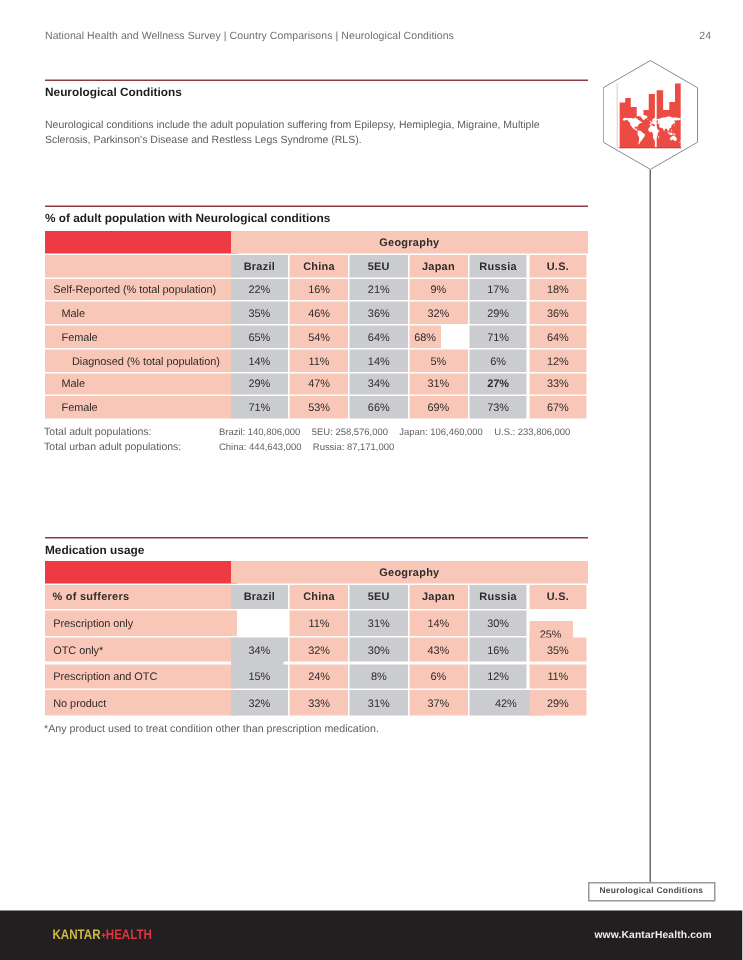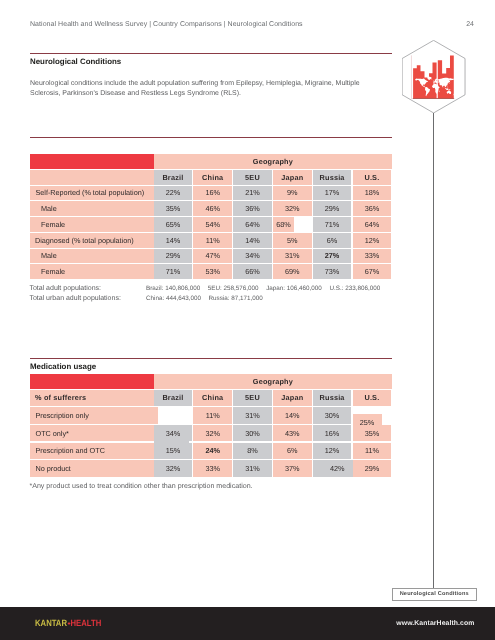--- a/index.html
+++ b/index.html
@@ -62,20 +62,21 @@
         </mask>
         <path mask="url(#mapmask)" fill="#eb4b42" d="M11.1,58.5 L11.1,28.3 L14.8,28.3 L14.8,25.3 L18.5,25.3 L18.5,31.3 L22.5,31.3 L22.5,37.5 L27.0,37.5 L27.0,33.3 L30.5,33.3 L30.5,22.6 L34.6,22.6 L34.6,58.5 Z"></path>
         <path mask="url(#mapmask)" fill="#eb4b42" d="M35.8,58.5 L35.8,20.2 L40.1,20.2 L40.1,33.4 L44.2,33.4 L44.2,28.0 L48.0,28.0 L48.0,15.6 L51.8,15.6 L51.8,58.5 Z"></path>
         <path fill="none" stroke="#a4453e" stroke-width="0.75" d="M11.0,58.5 H51.9"></path>
       </g>
     </svg>
   </div>
   <div class="stem"></div>
 
   <div class="rule" style="top:137px"></div>
+  <div class="sec-title" style="top:141px">% of adult population with Neurological conditions</div>
   <div id="t1" class="ttbl" style="left: 0px; top: 154px;">
       <div class="cell red" style="left: 30px; top: 0px; width: 122.5px; height: 14.75px; padding-left: 5px;"></div>
       <div class="cell pink bold" style="left: 153.5px; top: 0px; width: 238.8px; height: 14.75px;">
         <span>Geography</span>
       </div>
       <div class="cell pink lbl bold" style="left: 30px; top: 15.75px; width: 122.5px; height: 14.75px; padding-left: 5px;"></div>
       <div class="cell gray bold" style="left: 153.5px; top: 15.75px; width: 38.8px; height: 14.75px;">
         <span>Brazil</span>
       </div>
       <div class="cell pink bold" style="left: 193.3px; top: 15.75px; width: 38.8px; height: 14.75px;">
@@ -149,21 +150,21 @@
       </div>
       <div class="cell pink" style="left: 272.9px; top: 63px; width: 21px; height: 14.75px; text-align: right;">
         <span>68%</span>
       </div>
       <div class="cell gray" style="left: 312.7px; top: 63px; width: 38.8px; height: 14.75px;">
         <span>71%</span>
       </div>
       <div class="cell pink" style="left: 352.5px; top: 63px; width: 38.8px; height: 14.75px;">
         <span>64%</span>
       </div>
-      <div class="cell pink lbl" style="left: 30px; top: 78.75px; width: 122.5px; height: 14.75px; padding-left: 5px;">
+      <div class="cell pink lbl" style="left: 30px; top: 78.75px; width: 122.5px; height: 14.75px; padding-left: 18px;">
         <span>Diagnosed (% total population)</span>
       </div>
       <div class="cell gray" style="left: 153.5px; top: 78.75px; width: 38.8px; height: 14.75px;">
         <span>14%</span>
       </div>
       <div class="cell pink" style="left: 193.3px; top: 78.75px; width: 38.8px; height: 14.75px;">
         <span>11%</span>
       </div>
       <div class="cell gray" style="left: 233.1px; top: 78.75px; width: 38.8px; height: 14.75px;">
         <span>14%</span>
@@ -296,21 +297,21 @@
       </div>
       <div class="cell pink" style="left: 352.5px; top: 50.9px; width: 38.8px; height: 16.6px;">
         <span>35%</span>
       </div>
       <div class="cell pink lbl" style="left: 30px; top: 68.5px; width: 122.5px; height: 16.6px; padding-left: 5.5px;">
         <span>Prescription and OTC</span>
       </div>
       <div class="cell gray" style="left: 153.5px; top: 68.5px; width: 38.8px; height: 16.6px;">
         <span>15%</span>
       </div>
-      <div class="cell pink" style="left: 193.3px; top: 68.5px; width: 38.8px; height: 16.6px; font-weight: bold;">
+      <div class="cell pink" style="left: 193.3px; top: 68.5px; width: 38.8px; height: 16.6px;">
         <span>24%</span>
       </div>
       <div class="cell gray" style="left: 233.1px; top: 68.5px; width: 38.8px; height: 16.6px;">
         <span>8%</span>
       </div>
       <div class="cell pink" style="left: 272.9px; top: 68.5px; width: 38.8px; height: 16.6px;">
         <span>6%</span>
       </div>
       <div class="cell gray" style="left: 312.7px; top: 68.5px; width: 38.8px; height: 16.6px;">
         <span>12%</span>

